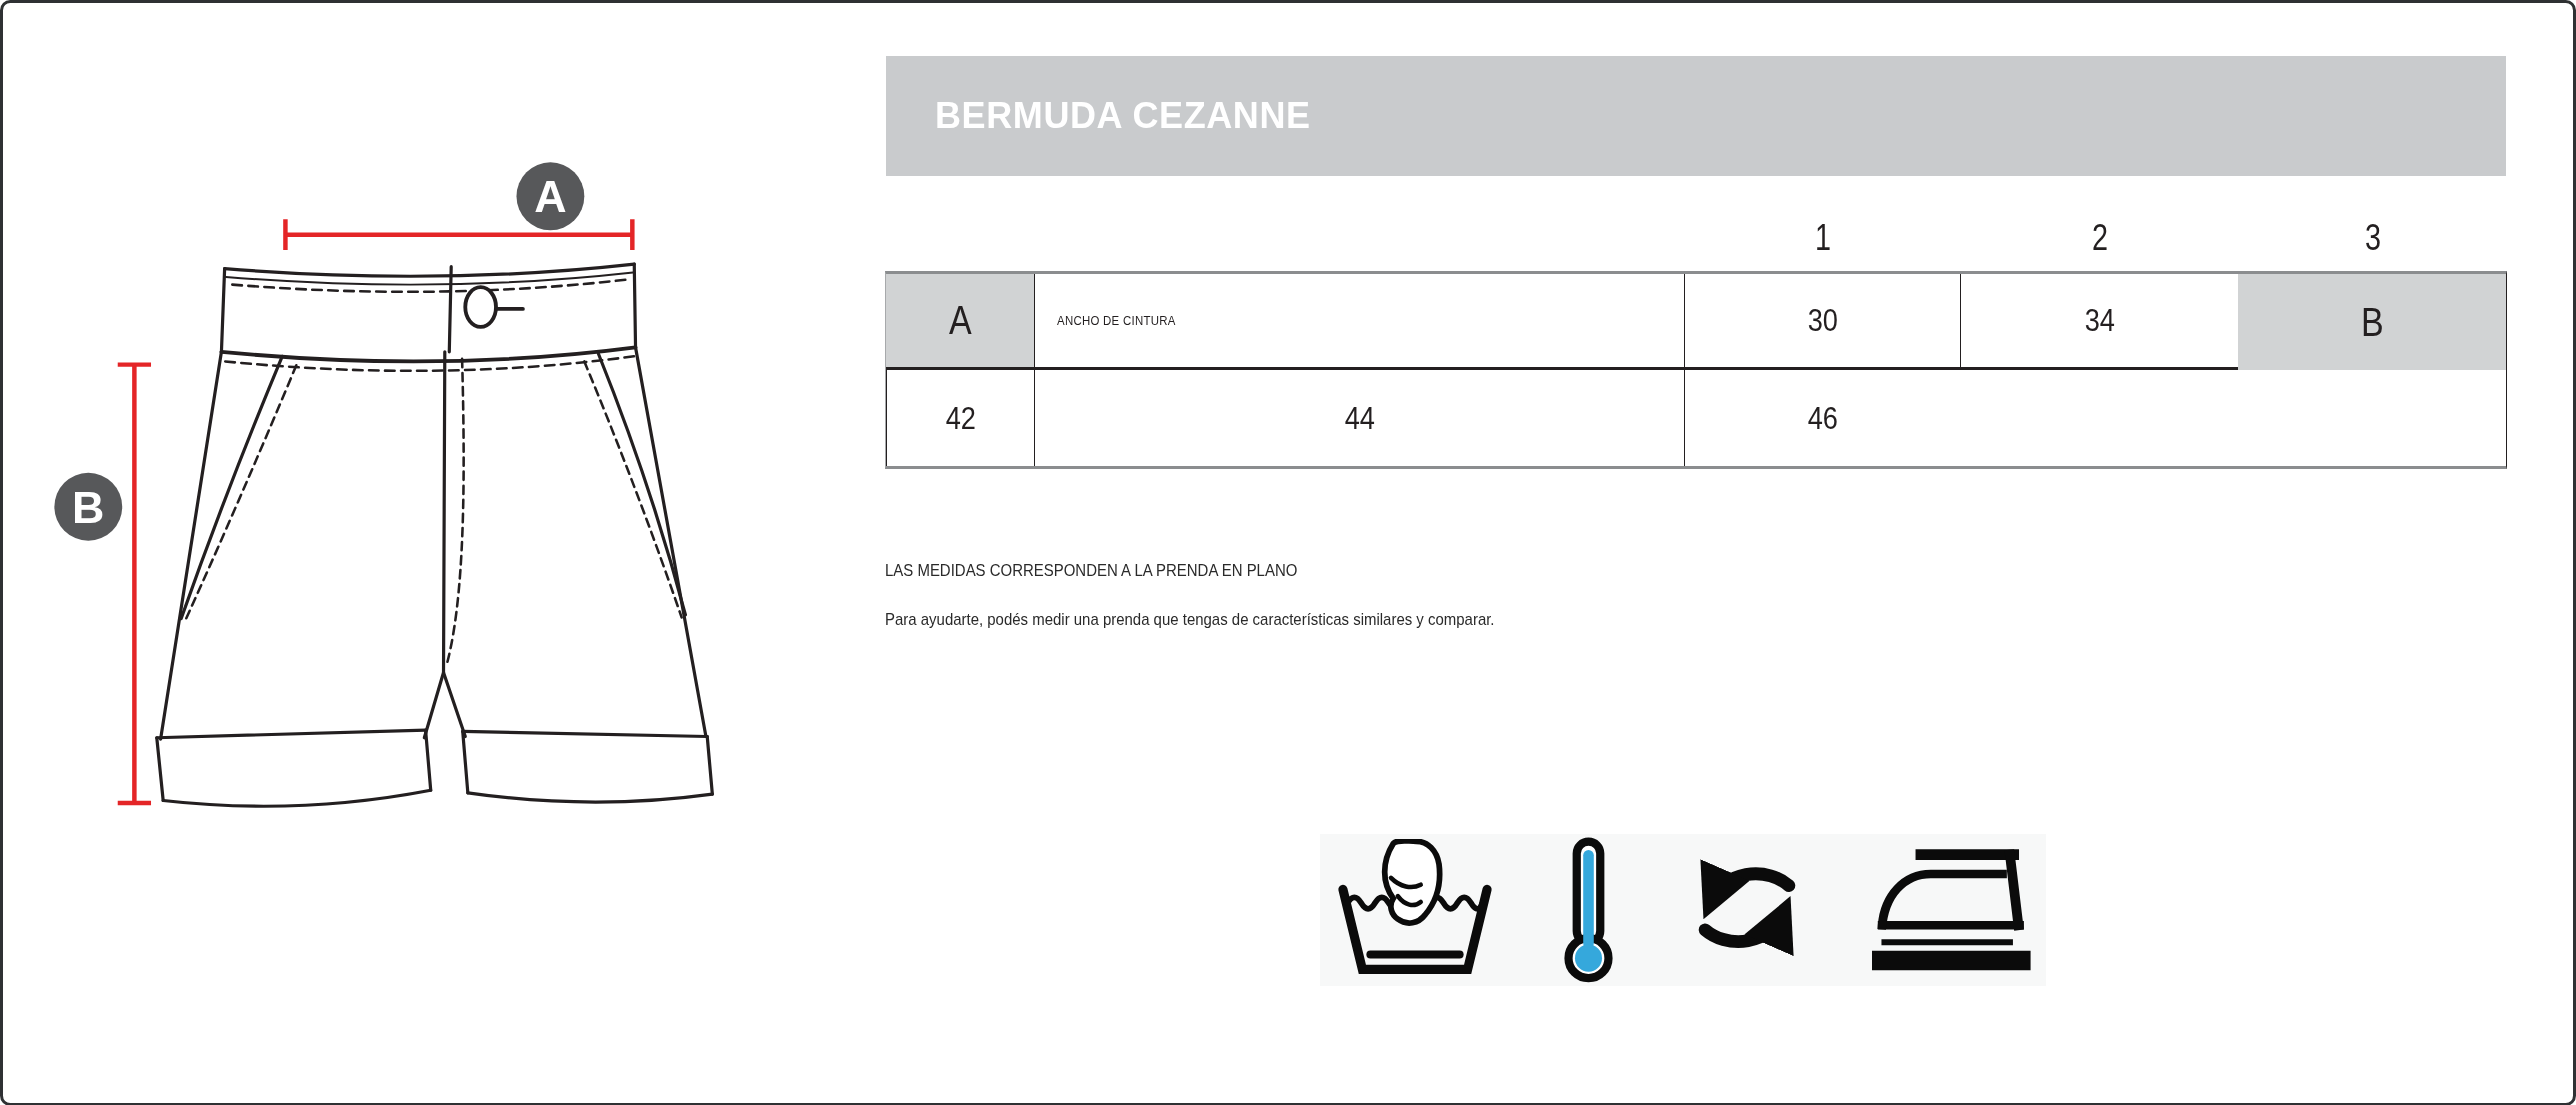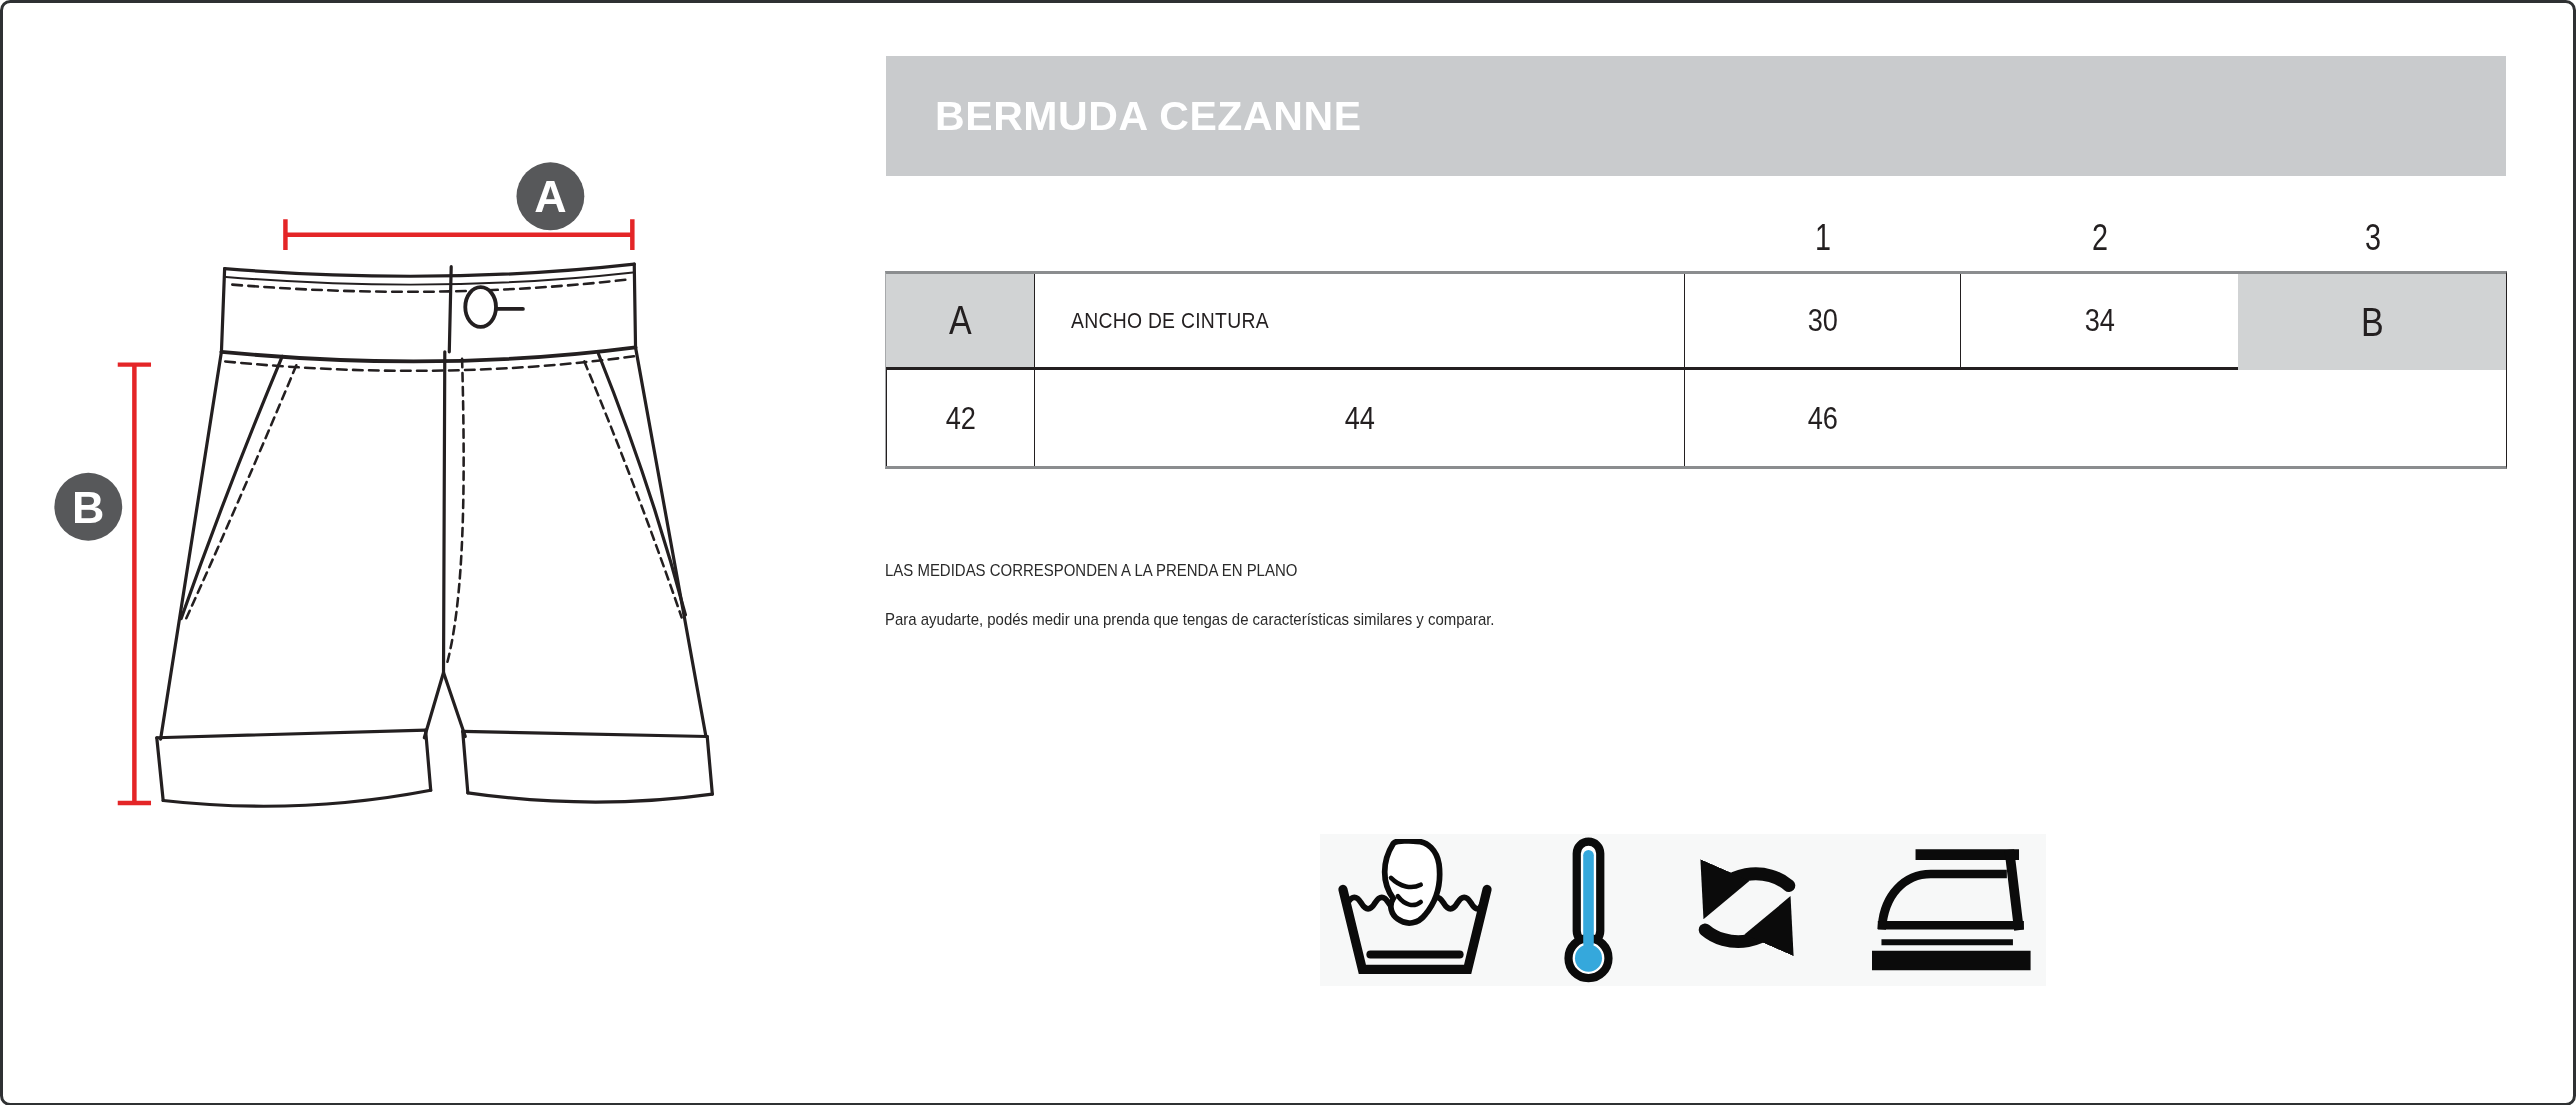--- a/index.html
+++ b/index.html
@@ -14,21 +14,21 @@
     font-family:"Liberation Sans", sans-serif;
     color:#231f20;
   }
   .illus{position:absolute;left:0;top:0;}
   .badge-letter{font-family:"Liberation Sans",sans-serif;font-weight:700;fill:#ffffff;text-anchor:middle;}
   .title-bar{
     position:absolute;left:883px;top:53px;width:1620px;height:120px;
     background:#c9cbcd;display:flex;align-items:center;
   }
   .title-bar .t{
-    color:#ffffff;font-size:41px;font-weight:700;letter-spacing:0.6px;
+    color:#ffffff;font-size:36px;font-weight:700;letter-spacing:0.6px;
     padding-left:49px;white-space:nowrap;
   }
   .size-head{
     position:absolute;top:209px;height:51px;line-height:51px;
     text-align:center;font-size:36px;color:#231f20;
   }
   .size-head .cnd{display:inline-block;transform:scaleX(.8);transform-origin:center;}
   .size-table{
     position:absolute;left:882px;top:268px;width:1622px;
     display:grid;
@@ -37,21 +37,21 @@
     box-sizing:border-box;
     border-top:3.8px solid #8b8d8f;
     border-bottom:3.8px solid #8b8d8f;
     border-left:1.3px solid #a7a9ab;
     border-right:1.9px solid #231f20;
   }
   .cell{display:flex;align-items:center;box-sizing:border-box;font-size:32px;}
   .cell.sep{border-left:1.9px solid #231f20;}
   .cell.rowdiv{border-bottom:3.2px solid #231f20;}
   .cell.letter{background:#d1d3d4;justify-content:center;font-size:40px;}
-  .cell.lbl{padding-left:36px;font-size:22px;letter-spacing:0.3px;}
+  .cell.lbl{padding-left:22px;font-size:13px;letter-spacing:0.3px;}
   .cell.val{justify-content:center;}
   .cnd{display:inline-block;transform:scaleX(.85);transform-origin:center;}
   .cnd-l{display:inline-block;transform:scaleX(.88);transform-origin:left center;}
   .notes{
     position:absolute;left:882px;top:543px;width:1600px;
     font-size:17px;line-height:49px;color:#2a2a2a;
   }
   .note-line{white-space:nowrap;}
   .care-strip{
     position:absolute;left:1317px;top:831px;width:726px;height:152px;

